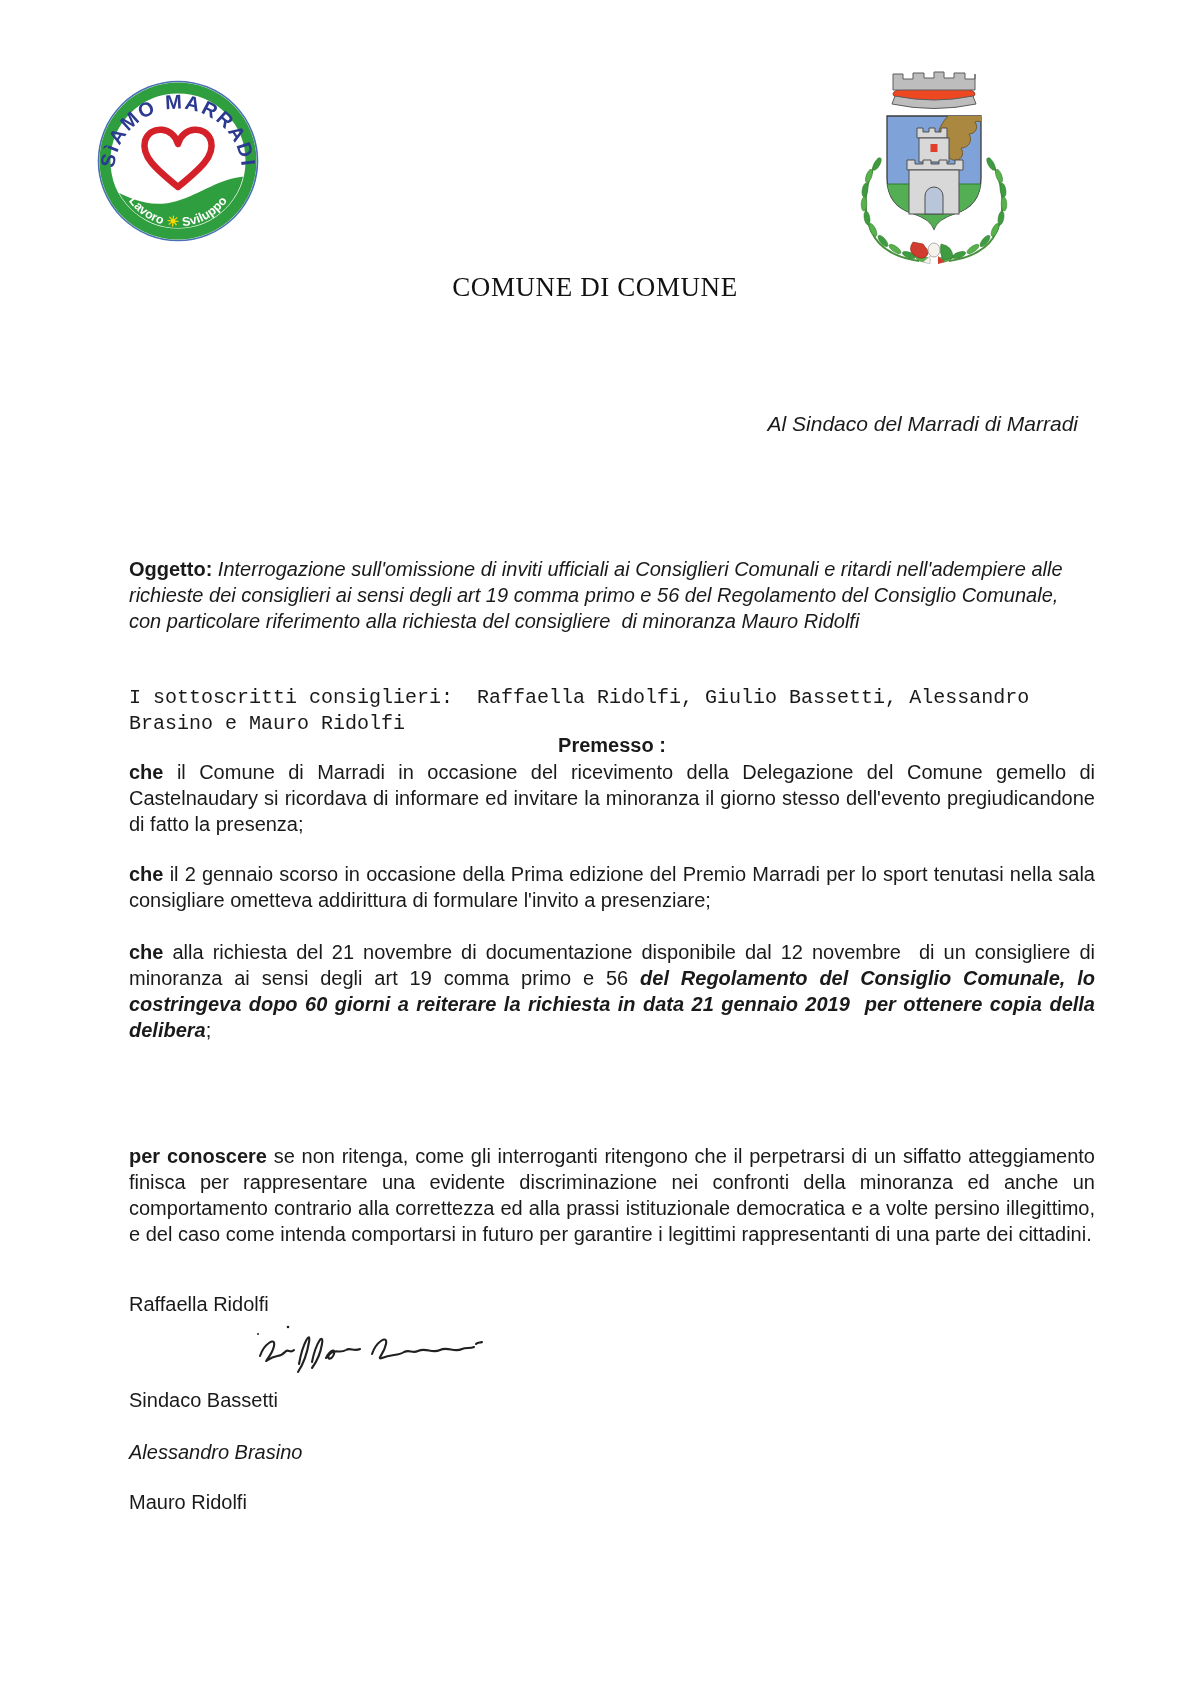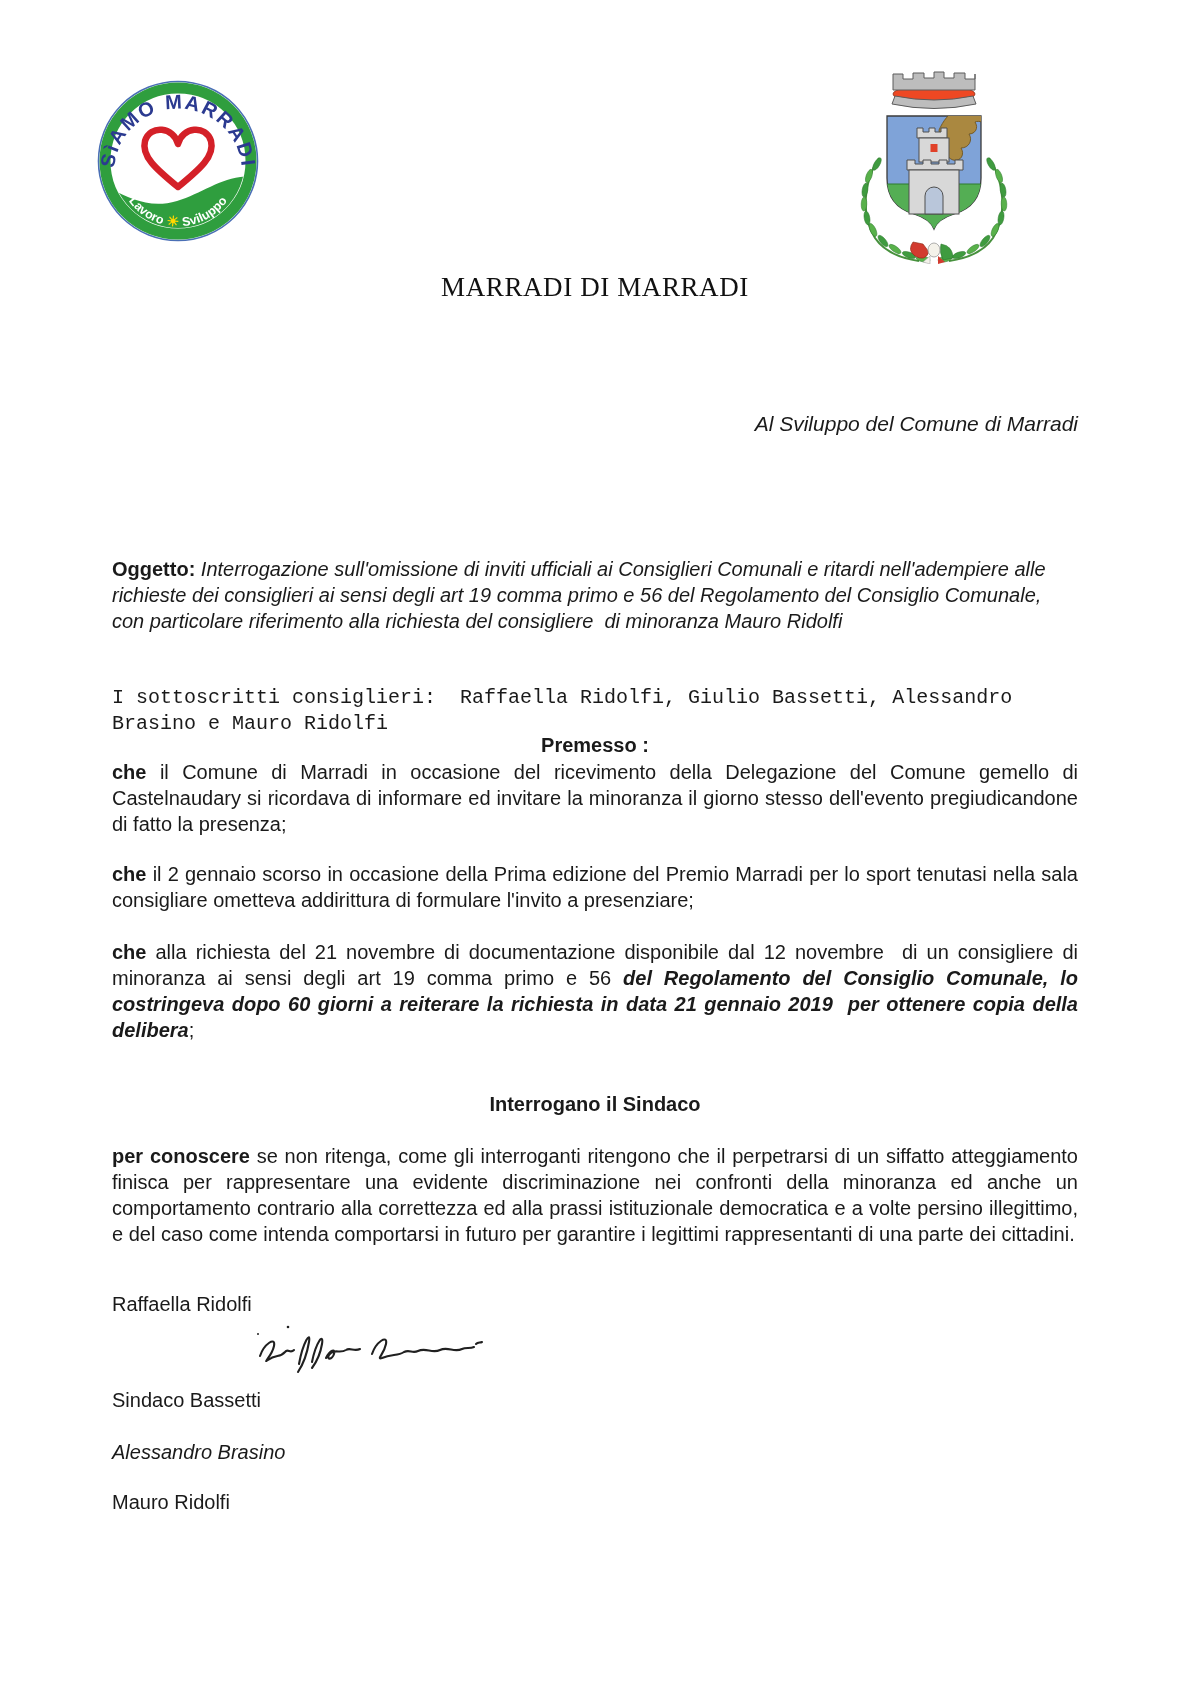--- a/index.html
+++ b/index.html
@@ -16,21 +16,21 @@
   }
   .recipient {
     position:absolute; left:112px; top:412px; width:966px;
     text-align:right; font-style:italic; font-size:21px;
   }
   .dateline {
     position:absolute; left:112px; top:506px; width:966px;
     text-align:right; font-size:20px;
   }
   .block {
-    position:absolute; left:112px; width:966px;
+    position:absolute; left:129px; width:966px;
     font-size:20px; line-height:26px;
   }
   .just { text-align:justify; }
   .heading { text-align:center; font-weight:bold; }
   .lead { font-weight:bold; font-style:normal; }
   .bi { font-weight:bold; font-style:italic; }
   .subj-text { font-style:italic; }
   .subject   { top:556px; }
   .sotto     { top:685px;font-family:Liberation Mono, monospace; }
   .premesso  { top:732px; }
@@ -140,38 +140,37 @@
       <g>
         <path d="M 70,176 q -6,8 2,14 q 10,6 14,-4 l -6,-8 z" fill="#d23b2f" stroke="#8a2a12" stroke-width="0.6"></path>
         <path d="M 98,178 q 12,2 12,14 l -10,2 q -4,-8 -2,-16 z" fill="#3f9b3f" stroke="#2f7a2f" stroke-width="0.6"></path>
         <ellipse cx="91" cy="184" rx="6" ry="7" fill="#f4f2ea" stroke="#9a9a9a" stroke-width="0.8"></ellipse>
         <path d="M 95,190 l 7,6 l -7,2 z" fill="#d23b2f"></path>
         <path d="M 87,190 l -7,6 l 7,2 z" fill="#f4f2ea" stroke="#9a9a9a" stroke-width="0.5"></path>
       </g>
     </g>
   </svg>
 
-  <h1 class="title">MARRADI DI MARRADI</h1>
+  <h1 class="title">COMUNE DI COMUNE</h1>
 
-  <p class="recipient">Al Sviluppo del Comune di Marradi</p>
+  <p class="recipient">Al Sindaco del Marradi di Marradi</p>
 
 
   <p class="block subject"><b class="lead">Oggetto:</b><i class="subj-text"> Interrogazione sull'omissione di inviti ufficiali ai Consiglieri Comunali e ritardi nell'adempiere alle richieste dei consiglieri ai sensi degli art 19 comma primo e 56 del Regolamento del Consiglio Comunale, con particolare riferimento alla richiesta del consigliere&nbsp; di minoranza Mauro Ridolfi</i></p>
 
   <p class="block sotto">I sottoscritti consiglieri:&nbsp; Raffaella Ridolfi, Giulio Bassetti, Alessandro Brasino e Mauro Ridolfi</p>
 
   <p class="block just p1"><b class="lead">che</b><span> il Comune di Marradi in occasione del ricevimento della Delegazione del Comune gemello di Castelnaudary si ricordava di informare ed invitare la minoranza il giorno stesso dell'evento pregiudicandone di fatto la presenza;</span></p>
 
   <p class="block heading premesso">Premesso :</p>
 
   <p class="block just p2"><b class="lead">che</b><span> il 2 gennaio scorso in occasione della Prima edizione del Premio Marradi per lo sport tenutasi nella sala consigliare ometteva addirittura di formulare l'invito a presenziare;</span></p>
 
   <p class="block just p3"><b class="lead">che</b><span> alla richiesta del 21 novembre di documentazione disponibile dal 12 novembre&nbsp; di un consigliere di minoranza ai sensi degli art 19 comma primo e 56 </span><span class="bi">del Regolamento del Consiglio Comunale, lo costringeva dopo 60 giorni a reiterare la richiesta in data 21 gennaio 2019&nbsp; per ottenere copia della delibera</span><span>;</span></p>
 
-  <p class="block heading interrog">Interrogano il Sindaco</p>
 
   <p class="block just p4"><b class="lead">per conoscere</b><span> se non ritenga, come gli interroganti ritengono che il perpetrarsi di un siffatto atteggiamento finisca per rappresentare una evidente discriminazione nei confronti della minoranza ed anche un comportamento contrario alla correttezza ed alla prassi istituzionale democratica e a volte persino illegittimo, e del caso come intenda comportarsi in futuro per garantire i legittimi rappresentanti di una parte dei cittadini.</span></p>
 
   <p class="block name-r">Raffaella Ridolfi</p>
 
   <svg class="sig-svg" viewBox="0 0 232 64" aria-hidden="true">
     <g fill="none" stroke="#202020" stroke-width="2.1" stroke-linecap="round" stroke-linejoin="round">
       <path d="M 8,38 C 12,26 24,18 22,28 C 20,38 10,46 16,42 C 24,36 28,40 33,34 C 36,30 38,36 42,32"></path>
       <path d="M 47,46 C 51,24 59,12 57,24 C 55,36 50,48 46,54"></path>
       <path d="M 60,44 C 64,24 72,14 70,26 C 68,38 63,46 60,50"></path>

